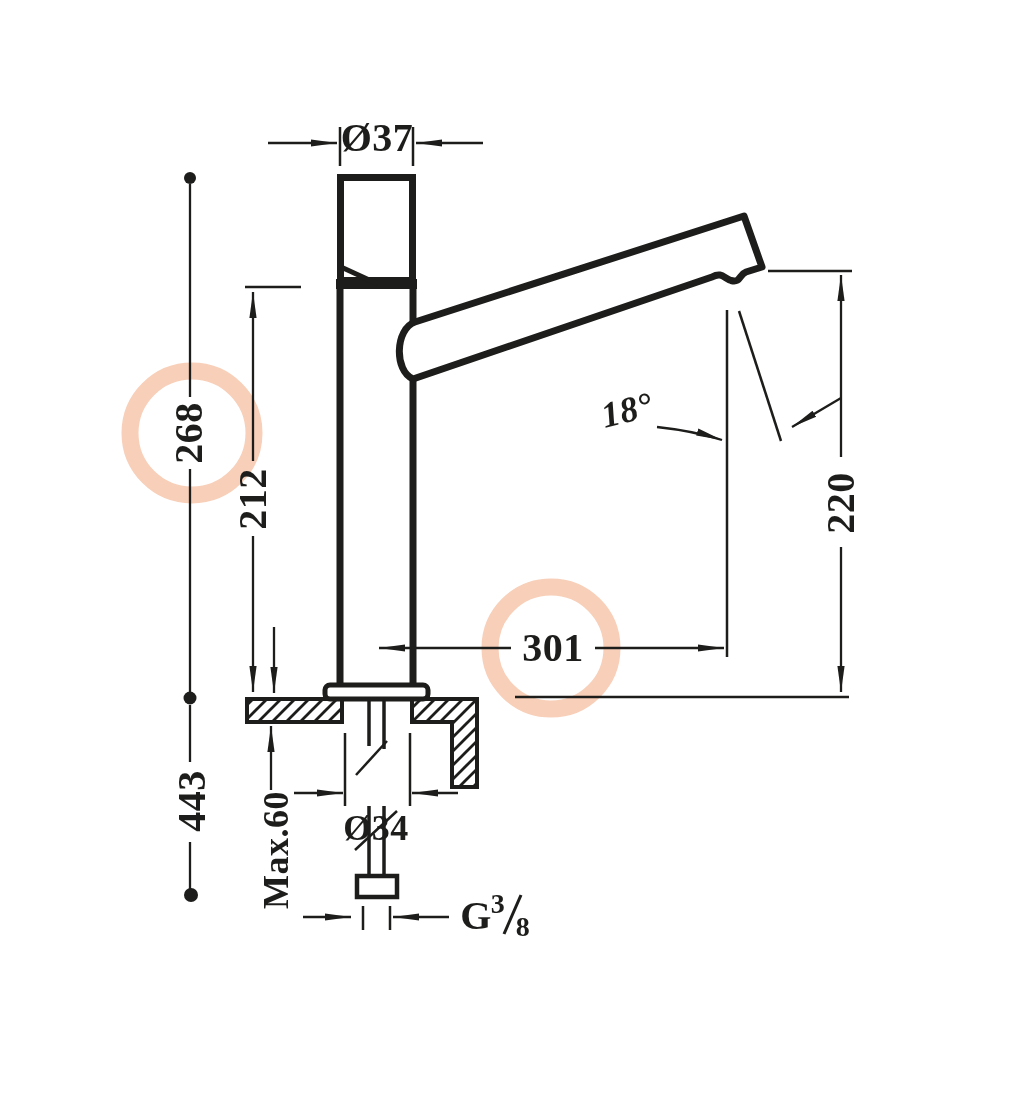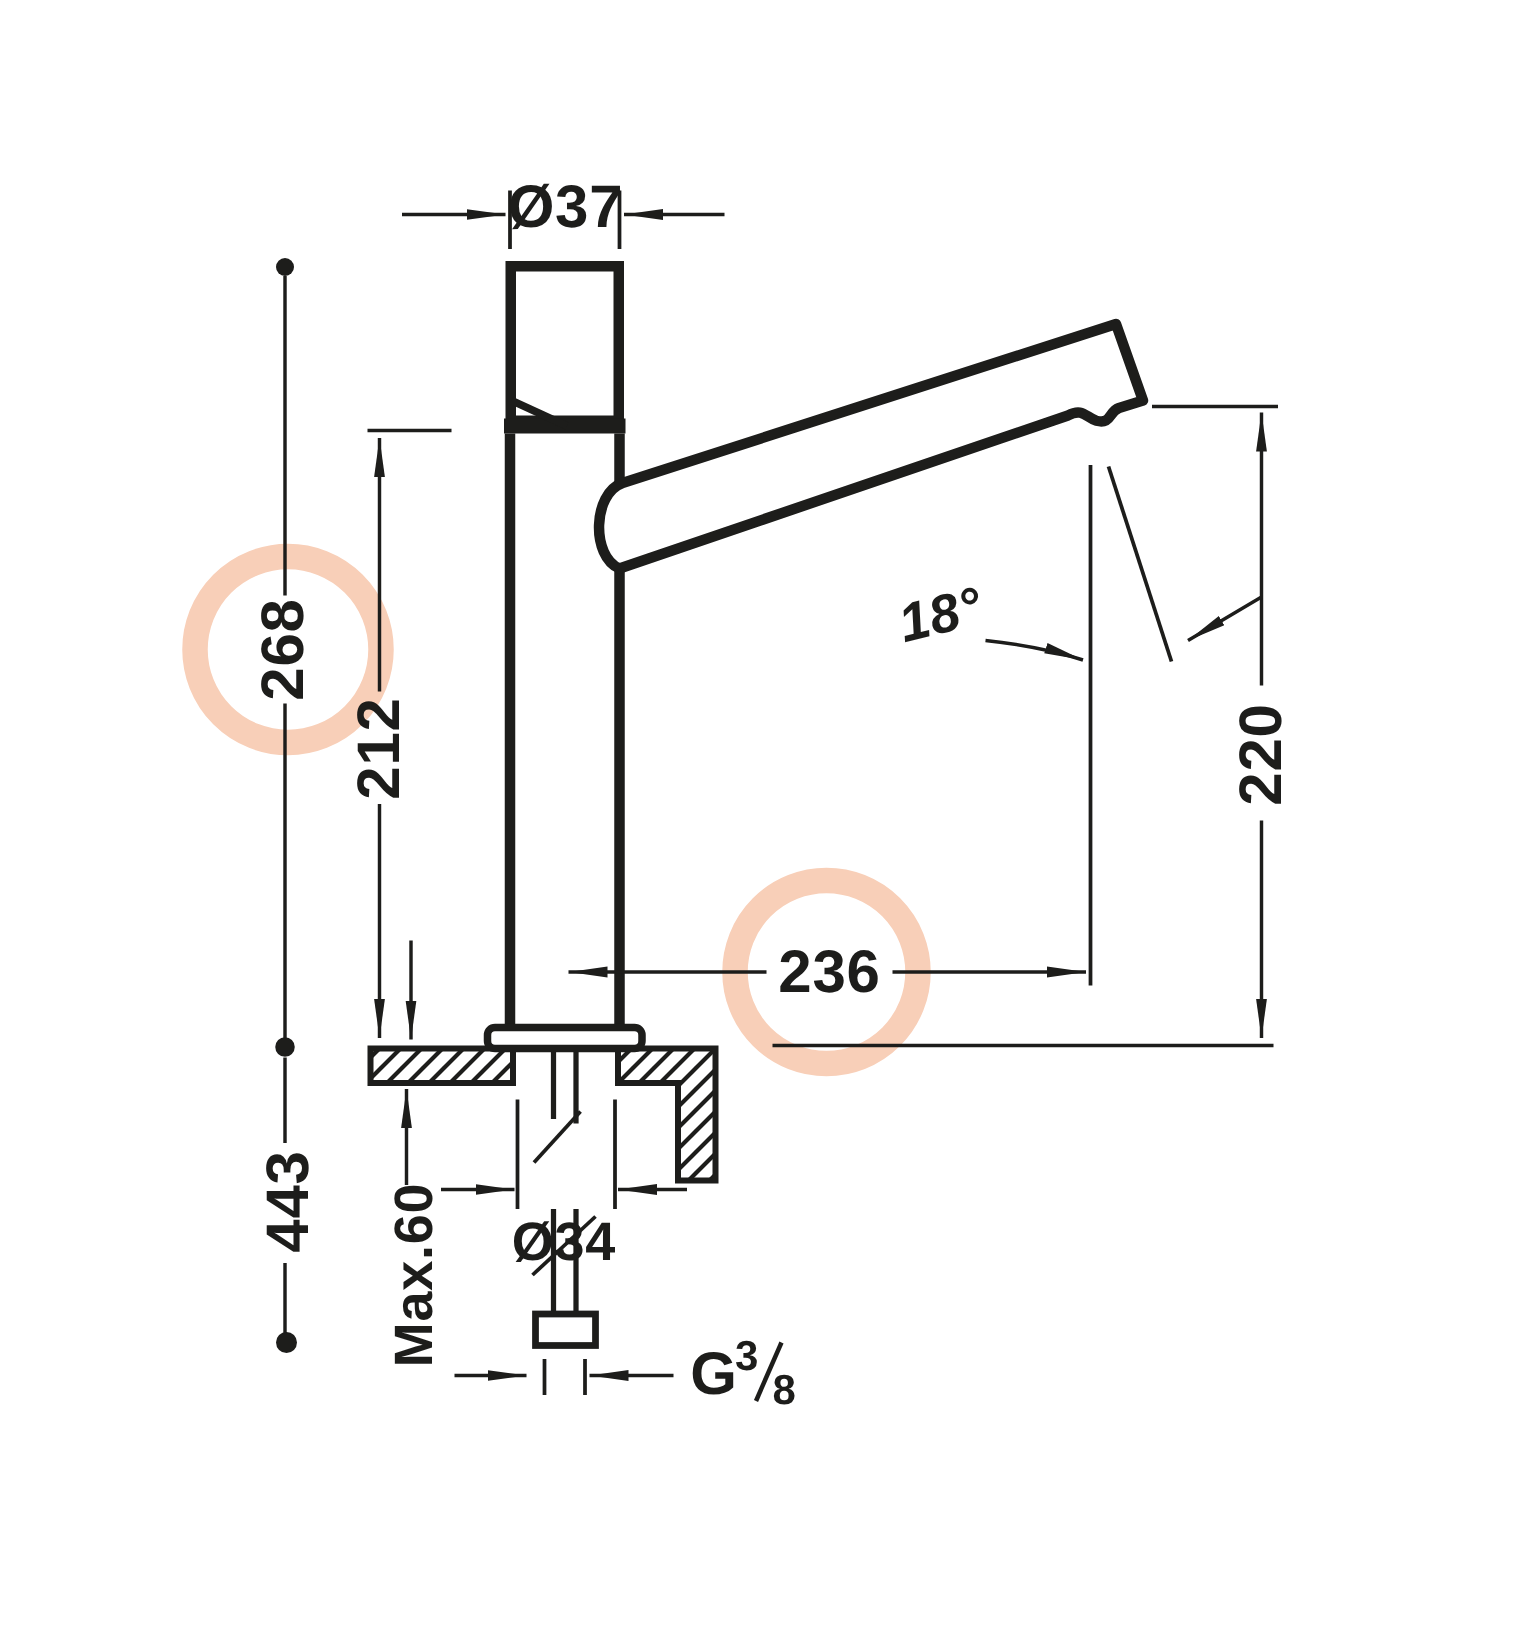--- a/index.html
+++ b/index.html
@@ -1,20 +1,20 @@
 <!DOCTYPE html>
 <html><head>
 <meta charset="utf-8">
 <style>
   html,body{margin:0;padding:0;background:#fff;}
   .canvas{
     position:relative;
     width:1024px;height:1098px;
     background:#ffffff;
-    font-family:Liberation Sans, sans-serif;
+    font-family:Liberation Serif, serif;
     overflow:hidden;
   }
   .canvas svg{position:absolute;left:0;top:0;}
   .dim{
     position:absolute;
     color:#1d1d1b;
     font-size:40px;
     font-weight:600;
     text-align:center;
     white-space:nowrap;
@@ -143,21 +143,21 @@
   <div class="dim" style="left:307px;top:116px;width:140px;">Ø37</div>
 
   <div class="dim rot" style="left:129px;top:411px;width:120px;">268</div>
 
   <div class="dim rot" style="left:193px;top:477px;width:120px;">212</div>
 
   <div class="dim it sm" style="left:567px;top:388px;width:120px;">18°</div>
 
   <div class="dim rot" style="left:781px;top:481px;width:120px;">220</div>
 
-  <div class="dim" style="left:483px;top:626px;width:140px;">236</div>
+  <div class="dim" style="left:483px;top:626px;width:140px;">301</div>
 
   <div class="dim rot" style="left:132px;top:779px;width:120px;">443</div>
 
   <div class="dim rot sm" style="left:186px;top:828px;width:180px;">Max.60</div>
 
   <div class="dim sm" style="left:306px;top:806px;width:140px;">Ø34</div>
 
   <div class="dim" style="left:451px;top:894px;width:50px;">G</div>
   <div class="dim frac" style="left:486px;top:890px;width:24px;">3</div>
   <div class="dim frac" style="left:511px;top:913px;width:24px;">8</div>

